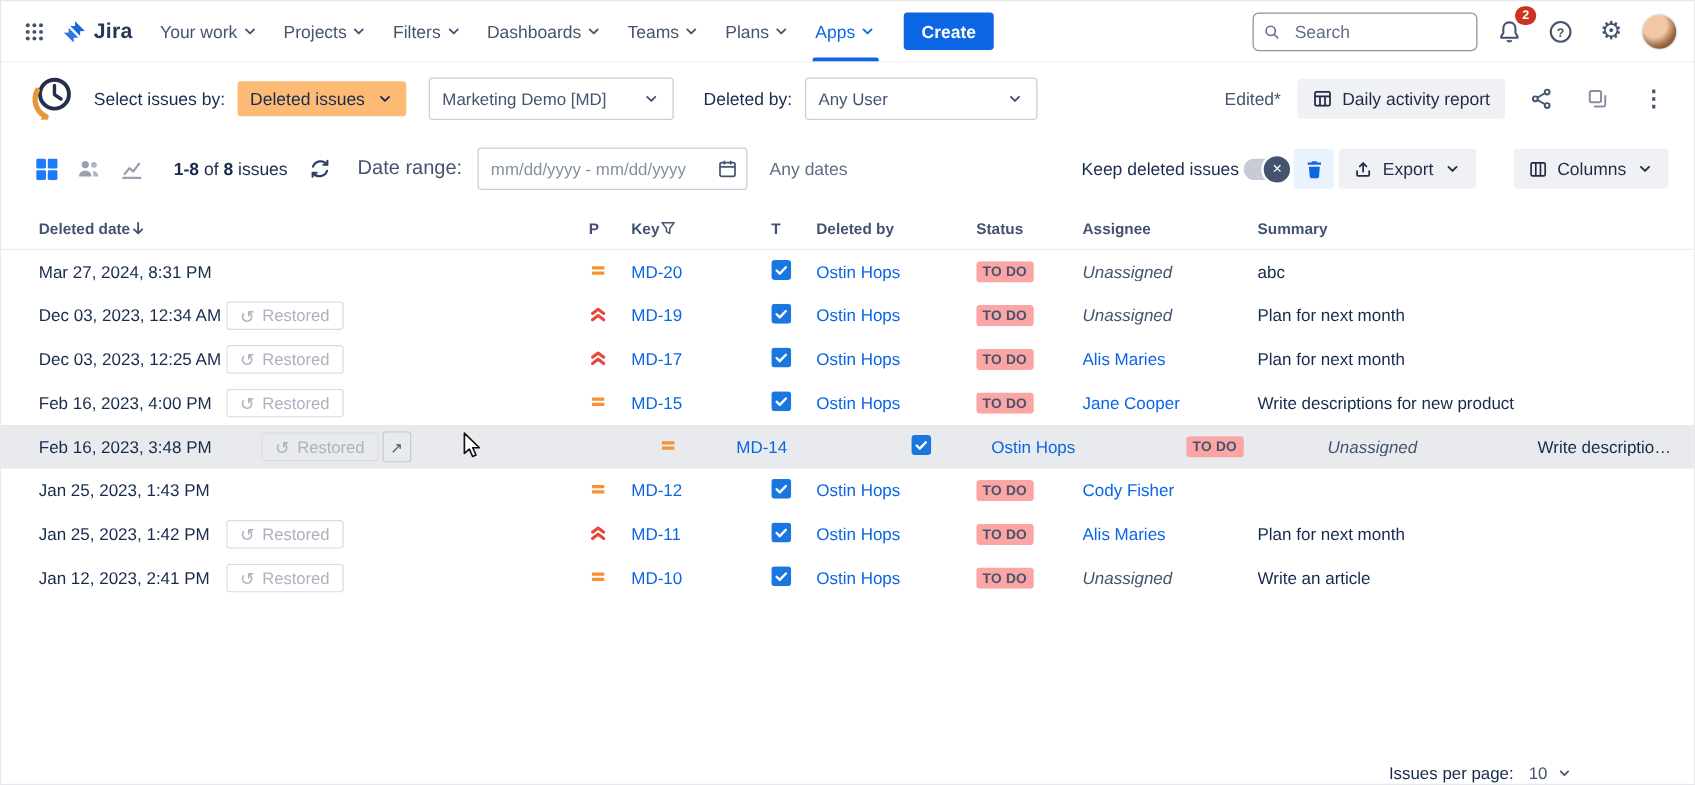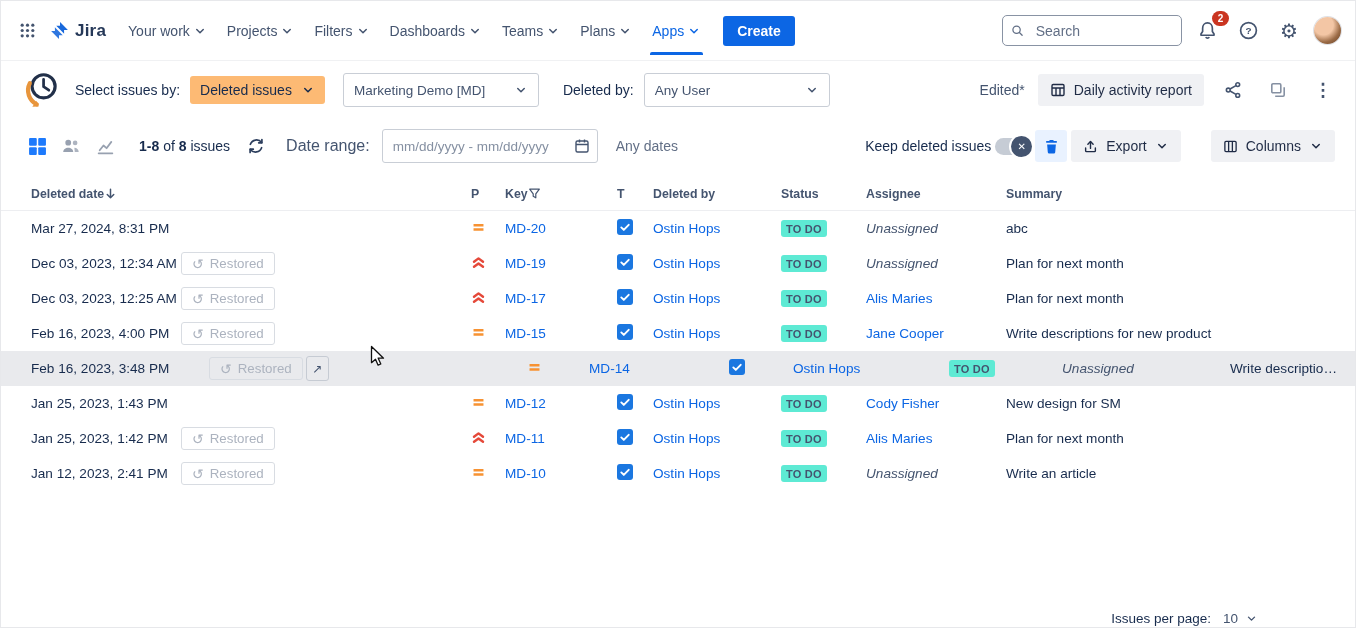--- a/index.html
+++ b/index.html
@@ -3,21 +3,21 @@
 <meta charset="utf-8">
 <style>
   *{margin:0;padding:0;box-sizing:border-box;}
   html,body{width:1356px;height:628px;}
   body{font-family:"Liberation Sans",sans-serif;background:#fff;color:#172B4D;position:relative;overflow:hidden;}
   button{background:none;border:none;font:inherit;color:inherit;cursor:pointer;}
   a{cursor:pointer;}
   .app{width:1356px;height:628px;border:1px solid #E7E8EB;position:relative;background:#fff;}
 
   
-  .navbar{display:flex;align-items:center;height:60px;padding:0 14px 0 10px;border-bottom:1px solid #F0F1F3;gap:2px;}
+  .navbar{display:flex;align-items:center;height:49px;padding:0 14px 0 10px;border-bottom:1px solid #F0F1F3;gap:2px;}
   .icon-btn{width:32px;height:32px;display:flex;align-items:center;justify-content:center;color:#44546F;position:relative;border-radius:4px;}
   .logo{display:flex;align-items:center;gap:5px;padding:0 10px 0 4px;text-decoration:none;}
   .logo-text{font-size:17px;font-weight:700;color:#253858;letter-spacing:.2px;}
   .main-nav{display:flex;align-items:center;height:100%;}
   .nav-item{display:flex;align-items:center;gap:3px;padding:0 10px;height:48px;font-size:14px;color:#44546F;font-weight:500;position:relative;}
   .nav-item.active{color:#0C66E4;}
   .nav-item.active::after{content:"";position:absolute;left:8px;right:8px;bottom:0;height:3px;background:#0C66E4;border-radius:2px 2px 0 0;}
   .chev{flex:none;}
   .create-btn{background:#0C66E4;color:#fff;font-size:14px;font-weight:700;padding:7px 14px;border-radius:3px;margin-left:10px;}
   .nav-right{margin-left:auto;display:flex;align-items:center;gap:9px;}
@@ -61,21 +61,21 @@
   .columns-btn{margin-left:26px;}
 
   
   .table{margin-top:8px;}
   .trow{display:grid;grid-template-columns:150px 290px 34px 112px 36px 128px 85px 140px 1fr;align-items:center;padding-left:30px;padding-right:16px;height:35px;font-size:13.6px;}
   .thead{height:34px;font-size:12.3px;color:#44546F;font-weight:600;border-bottom:1px solid #EDEEF1;}
   .th{display:flex;align-items:center;}
   .issue-row{background:#fff;}
   .issue-row.highlighted{background:#E9EAED;gap:28px;}
   .lnk{color:#0C66E4;text-decoration:none;}
-  .status-badge{display:inline-block;background:#5eead4;color:#44546F;font-size:11px;font-weight:700;padding:2.5px 5px;border-radius:3px;letter-spacing:.2px;}
+  .status-badge{display:inline-block;background:#fca5a5;color:#44546F;font-size:11px;font-weight:700;padding:2.5px 5px;border-radius:3px;letter-spacing:.2px;}
   .unassigned{font-style:italic;color:#44546F;}
   .chip{display:inline-flex;align-items:center;gap:6px;border:1.4px solid #D8DCE2;border-radius:3px;padding:3px 10px;color:#ACB3BF;font-size:13.3px;white-space:nowrap;}
   .chip-ico{font-size:14px;line-height:1;}
   .chip-link{display:inline-flex;align-items:center;justify-content:center;margin-left:3px;width:23px;height:25px;border:1.4px solid #C6CBD3;border-radius:3px;color:#44546F;font-size:12px;background:transparent;}
   .restored-cell{display:flex;align-items:center;}
   .summary,.date{color:#172B4D;}
   .cell{overflow:hidden;text-overflow:ellipsis;white-space:nowrap;}
 
   
   .pagination{position:absolute;right:97px;bottom:1px;display:flex;align-items:center;gap:12px;font-size:13.5px;color:#172B4D;}
@@ -456,21 +456,20 @@
               <path fill="#F79232" d="M2.7 4.3h10.6V7H2.7zM2.7 8.8h10.6v2.7H2.7z"></path>
             </svg></span>
           <span class="cell"><a class="lnk">MD-12</a></span>
           <span class="cell"><svg width="16" height="16" viewBox="0 0 16 16">
               <rect width="16" height="16" rx="3" fill="#1B77E0"></rect>
               <path d="M4.3 8.4l2.5 2.5 4.9-5.1" fill="none" stroke="#fff" stroke-width="1.9" stroke-linecap="round" stroke-linejoin="round"></path>
             </svg></span>
           <span class="cell"><a class="lnk">Ostin Hops</a></span>
           <span class="cell"><span class="status-badge">TO DO</span></span>
           <span class="cell"><a class="lnk">Cody Fisher</a></span>
-          <span class="cell summary">New design for SM</span>
         </div>
         <div class="trow issue-row">
           <span class="cell date">Jan 25, 2023, 1:42 PM</span>
           <span class="cell restored-cell">
             <span class="chip">
               <span class="chip-ico">↺</span>
               <span>Restored</span>
             </span>
           </span>
           <span class="cell"><svg width="15" height="15" viewBox="0 0 16 16" fill="none" stroke="#E5493A" stroke-width="2.6" stroke-linecap="round" stroke-linejoin="round">

